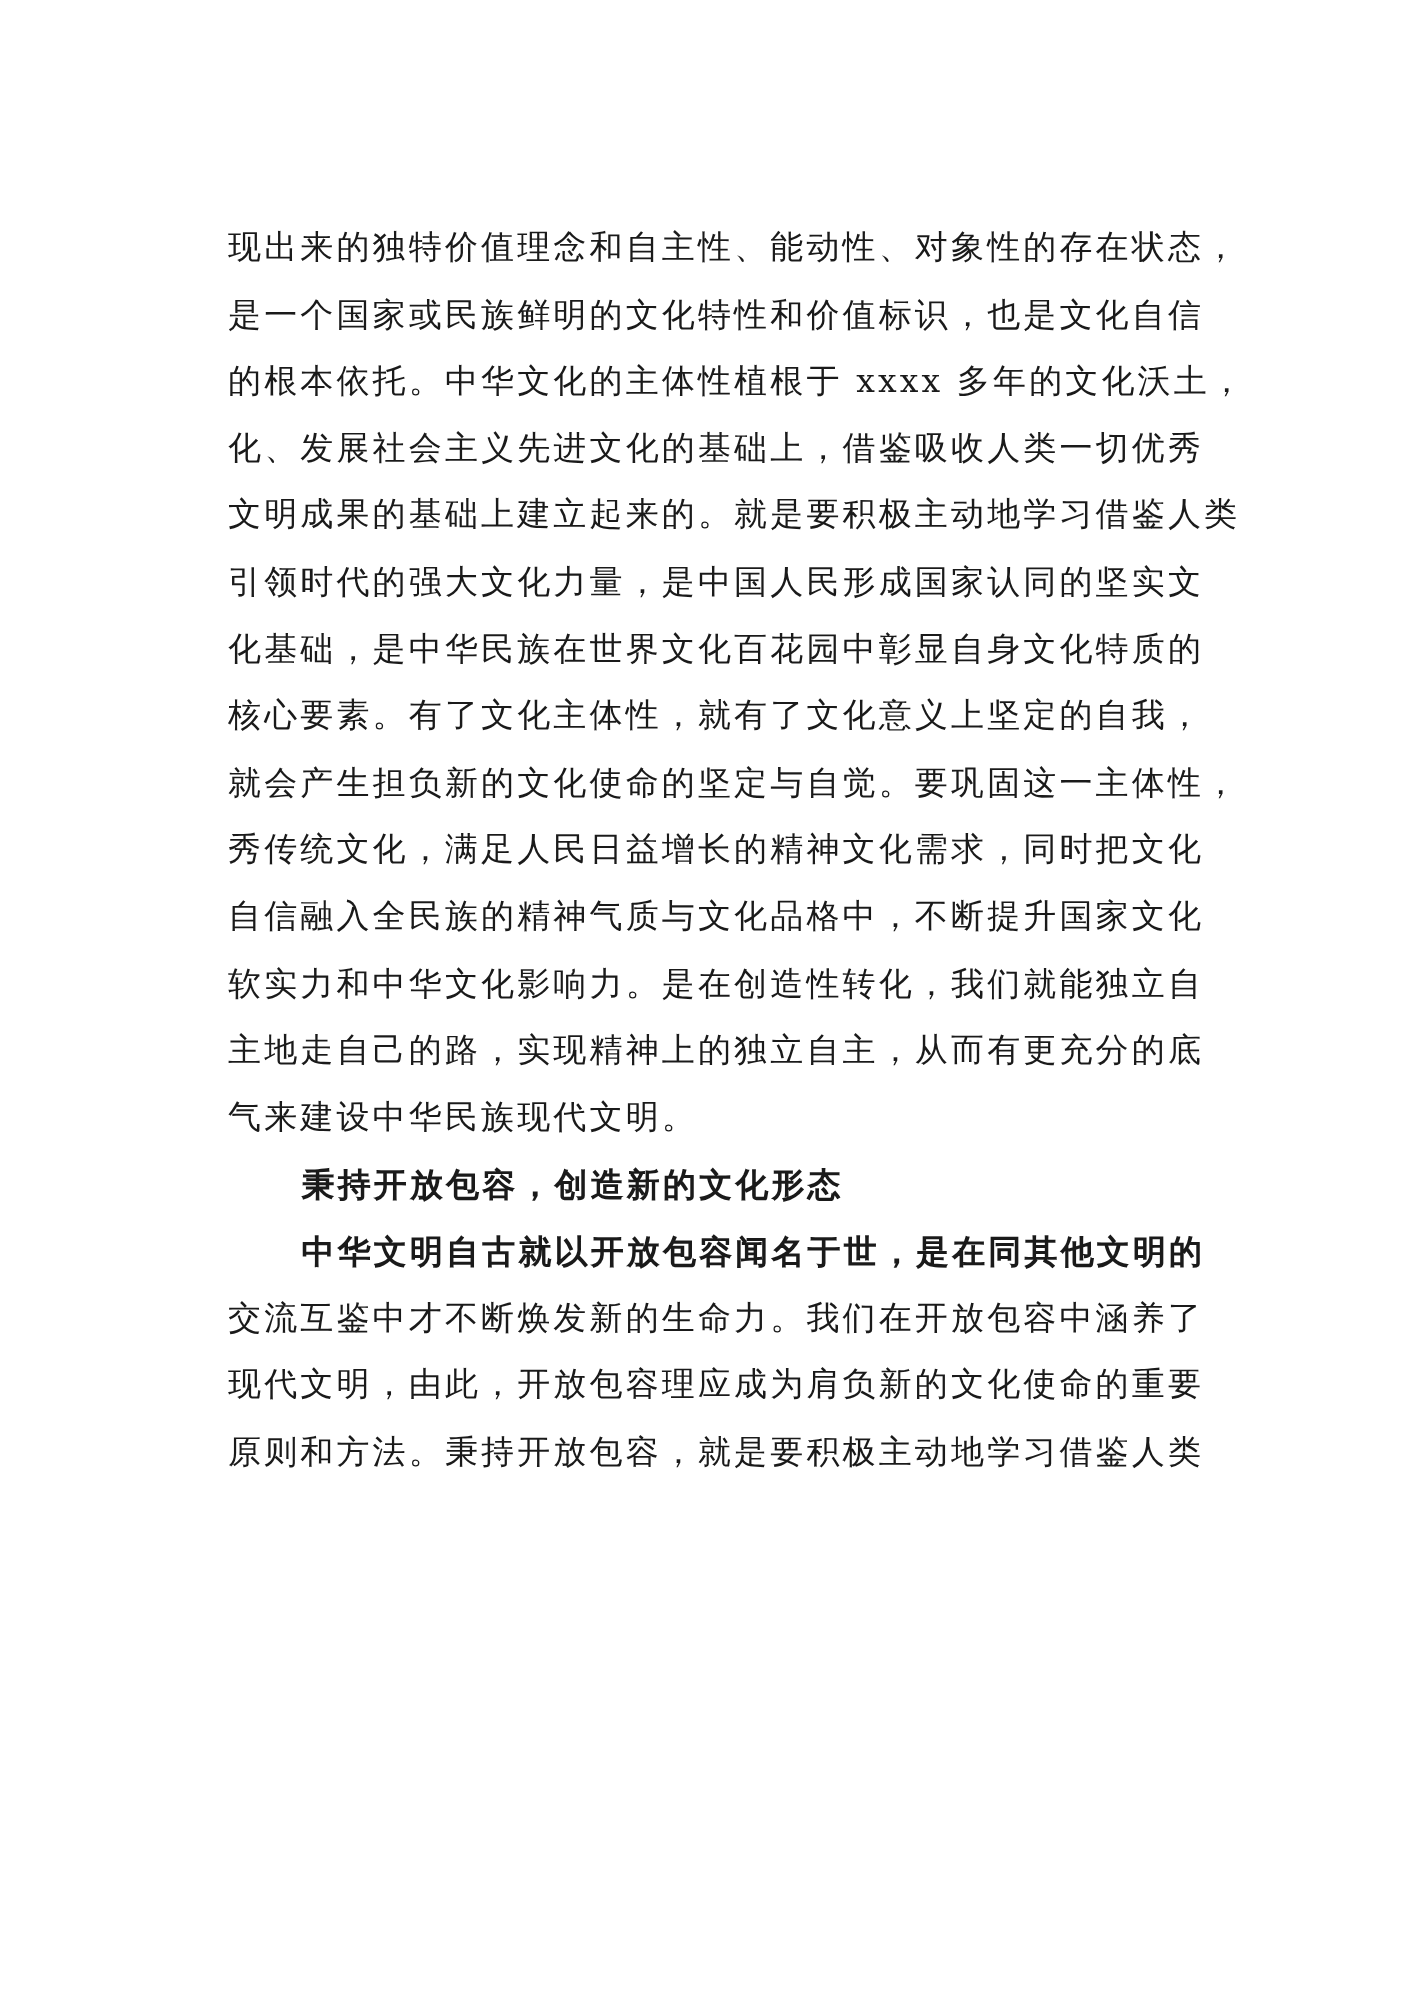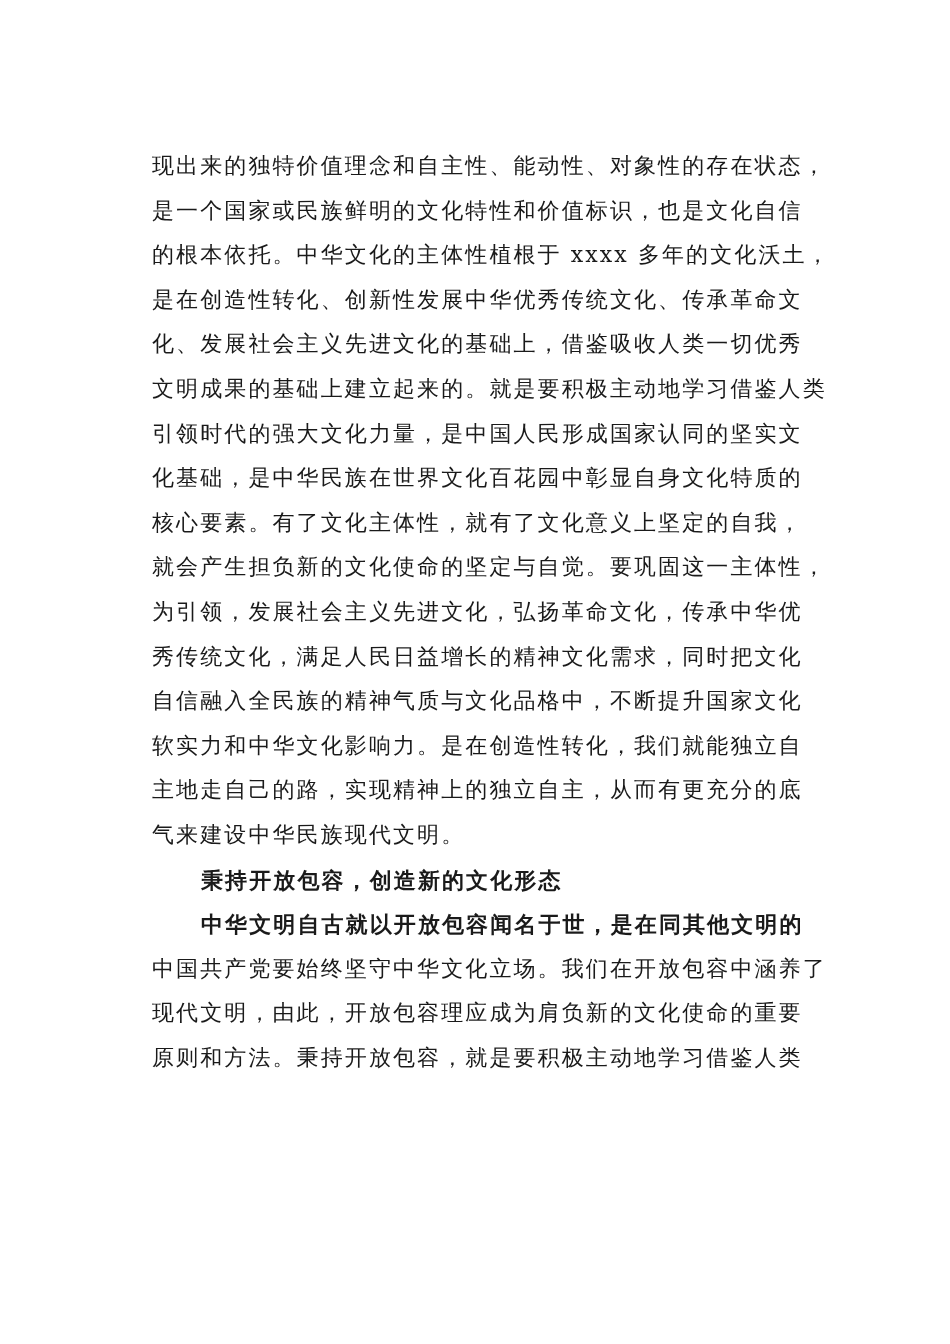--- a/index.html
+++ b/index.html
@@ -44,32 +44,30 @@
   }
 </style>
 </head>
 <body>
 
 <div class="page">
   <div class="text-block">
     <span class="line">现出来的独特价值理念和自主性、能动性、对象性的存在状态，</span>
     <span class="line">是一个国家或民族鲜明的文化特性和价值标识，也是文化自信</span>
     <span class="line">的根本依托。中华文化的主体性植根于 xxxx 多年的文化沃土，</span>
-    <span class="line">是在创造性转化、创新性发展中华优秀传统文化、传承革命文</span>
     <span class="line">化、发展社会主义先进文化的基础上，借鉴吸收人类一切优秀</span>
     <span class="line">文明成果的基础上建立起来的。就是要积极主动地学习借鉴人类</span>
     <span class="line">引领时代的强大文化力量，是中国人民形成国家认同的坚实文</span>
     <span class="line">化基础，是中华民族在世界文化百花园中彰显自身文化特质的</span>
     <span class="line">核心要素。有了文化主体性，就有了文化意义上坚定的自我，</span>
     <span class="line">就会产生担负新的文化使命的坚定与自觉。要巩固这一主体性，</span>
-    <span class="line">为引领，发展社会主义先进文化，弘扬革命文化，传承中华优</span>
     <span class="line">秀传统文化，满足人民日益增长的精神文化需求，同时把文化</span>
     <span class="line">自信融入全民族的精神气质与文化品格中，不断提升国家文化</span>
     <span class="line">软实力和中华文化影响力。是在创造性转化，我们就能独立自</span>
     <span class="line">主地走自己的路，实现精神上的独立自主，从而有更充分的底</span>
     <span class="line">气来建设中华民族现代文明。</span>
     <span class="line indent">秉持开放包容，创造新的文化形态</span>
     <span class="line indent">中华文明自古就以开放包容闻名于世，是在同其他文明的</span>
-    <span class="line">中国共产党要始终坚守中华文化立场。我们在开放包容中涵养了</span>
+    <span class="line">交流互鉴中才不断焕发新的生命力。我们在开放包容中涵养了</span>
     <span class="line">现代文明，由此，开放包容理应成为肩负新的文化使命的重要</span>
     <span class="line">原则和方法。秉持开放包容，就是要积极主动地学习借鉴人类</span>
   </div>
 </div>
 
 </body></html>

